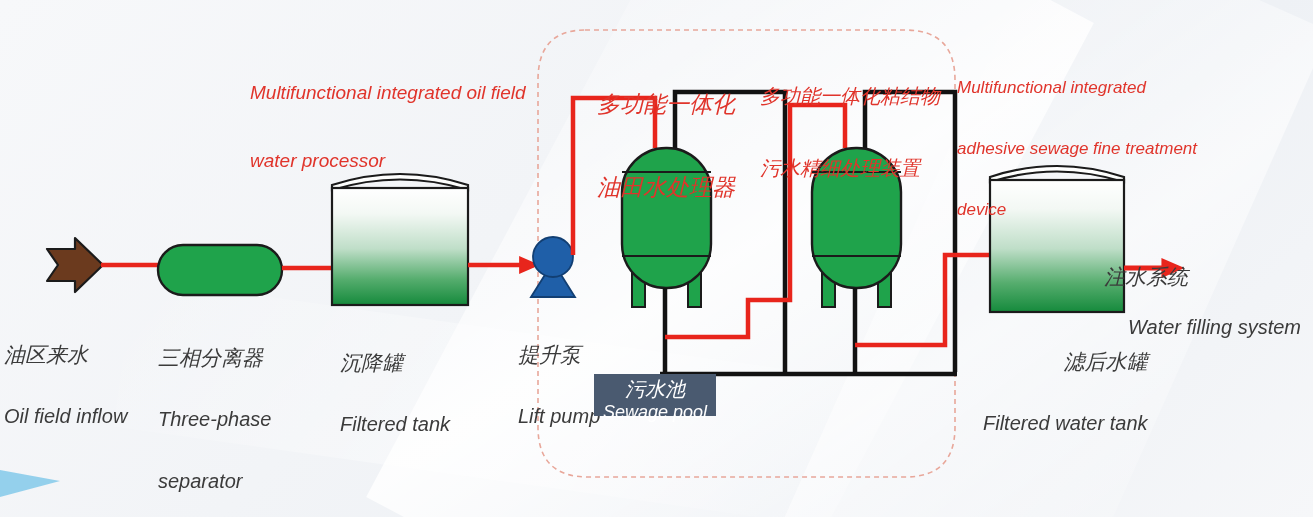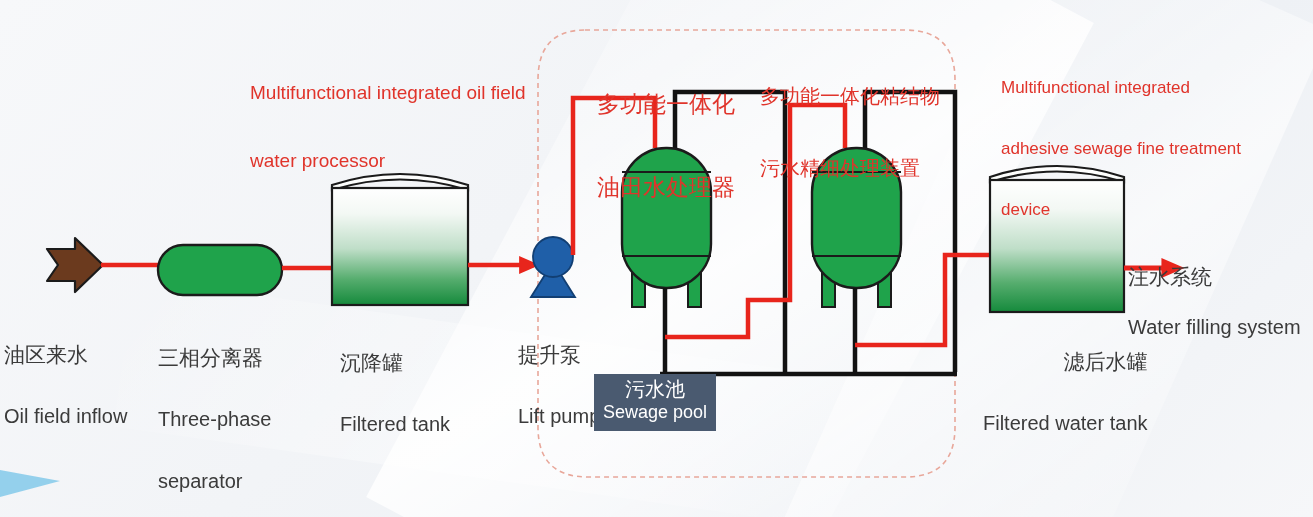--- a/index.html
+++ b/index.html
@@ -7,20 +7,21 @@
     padding: 0;
     background: #ffffff;
   }
   #stage {
     position: relative;
     width: 1313px;
     height: 517px;
     overflow: hidden;
     background: linear-gradient(135deg, #f7f8fa 0%, #f2f4f7 40%, #eef1f5 70%, #f6f7f9 100%);
     font-family: "Liberation Sans", sans-serif;
+    font-style: italic;
   }
   
   .sheen {
     position: absolute;
     background: linear-gradient(120deg, rgba(255,255,255,0) 0%, rgba(255,255,255,0.85) 50%, rgba(255,255,255,0) 100%);
     pointer-events: none;
   }
   .sheen-a { left: 520px; top: -120px; width: 420px; height: 760px; transform: rotate(28deg); }
   .sheen-b { left: 900px; top: -60px; width: 300px; height: 700px; transform: rotate(24deg); opacity: .7; }
   .sheen-c { left: 120px; top: 330px; width: 760px; height: 150px; transform: rotate(8deg); opacity: .5; }
@@ -47,29 +48,29 @@
     position: absolute;
     color: #e0342b;
     line-height: 1.2;
     white-space: pre;
   }
   .redlbl .ln { display: block; }
 
   .redlbl.en-left  { font-size: 19px; left: 250px; top: 36px; width: 350px; }
   .redlbl.cn-left  { font-size: 23px; left: 597px; top: 36px; }
   .redlbl.cn-right { font-size: 20px; left: 760px; top: 36px; }
-  .redlbl.en-right { font-size: 17px; left: 957px; top: 37px; width: 270px; padding-left: 44px; }
+  .redlbl.en-right { font-size: 17px; left: 957px; top: 37px; width: 270px; }
 
   
   .pool {
     position: absolute;
     left: 594px;
     top: 374px;
     width: 122px;
-    height: 57px;
+    height: 42px;
     background: #4a5a70;
     color: #ffffff;
     text-align: center;
     box-sizing: border-box;
     padding-top: 3px;
   }
   .pool .cn { display: block; font-size: 20px; line-height: 1.25; }
   .pool .en { display: block; font-size: 18px; line-height: 1.18; }
 </style>
 </head>
@@ -198,20 +199,20 @@
   <div class="pool">
     <span class="cn">污水池</span>
     <span class="en">Sewage pool</span>
   </div>
 
   <div class="lbl" style="left:983px; top:312px;text-align:right;">
     <span class="ln cn">滤后水罐</span>
     <span class="ln en">Filtered water tank</span>
   </div>
 
-  <div class="lbl" style="left:1128px; top:227px;">
+  <div class="lbl" style="left:1104px; top:227px;">
     <span class="ln cn">注水系统</span>
   </div>
   <div class="lbl" style="left:1128px; top:278px;">
     <span class="ln en">Water filling system</span>
   </div>
 
 </div>
 
 </body></html>

